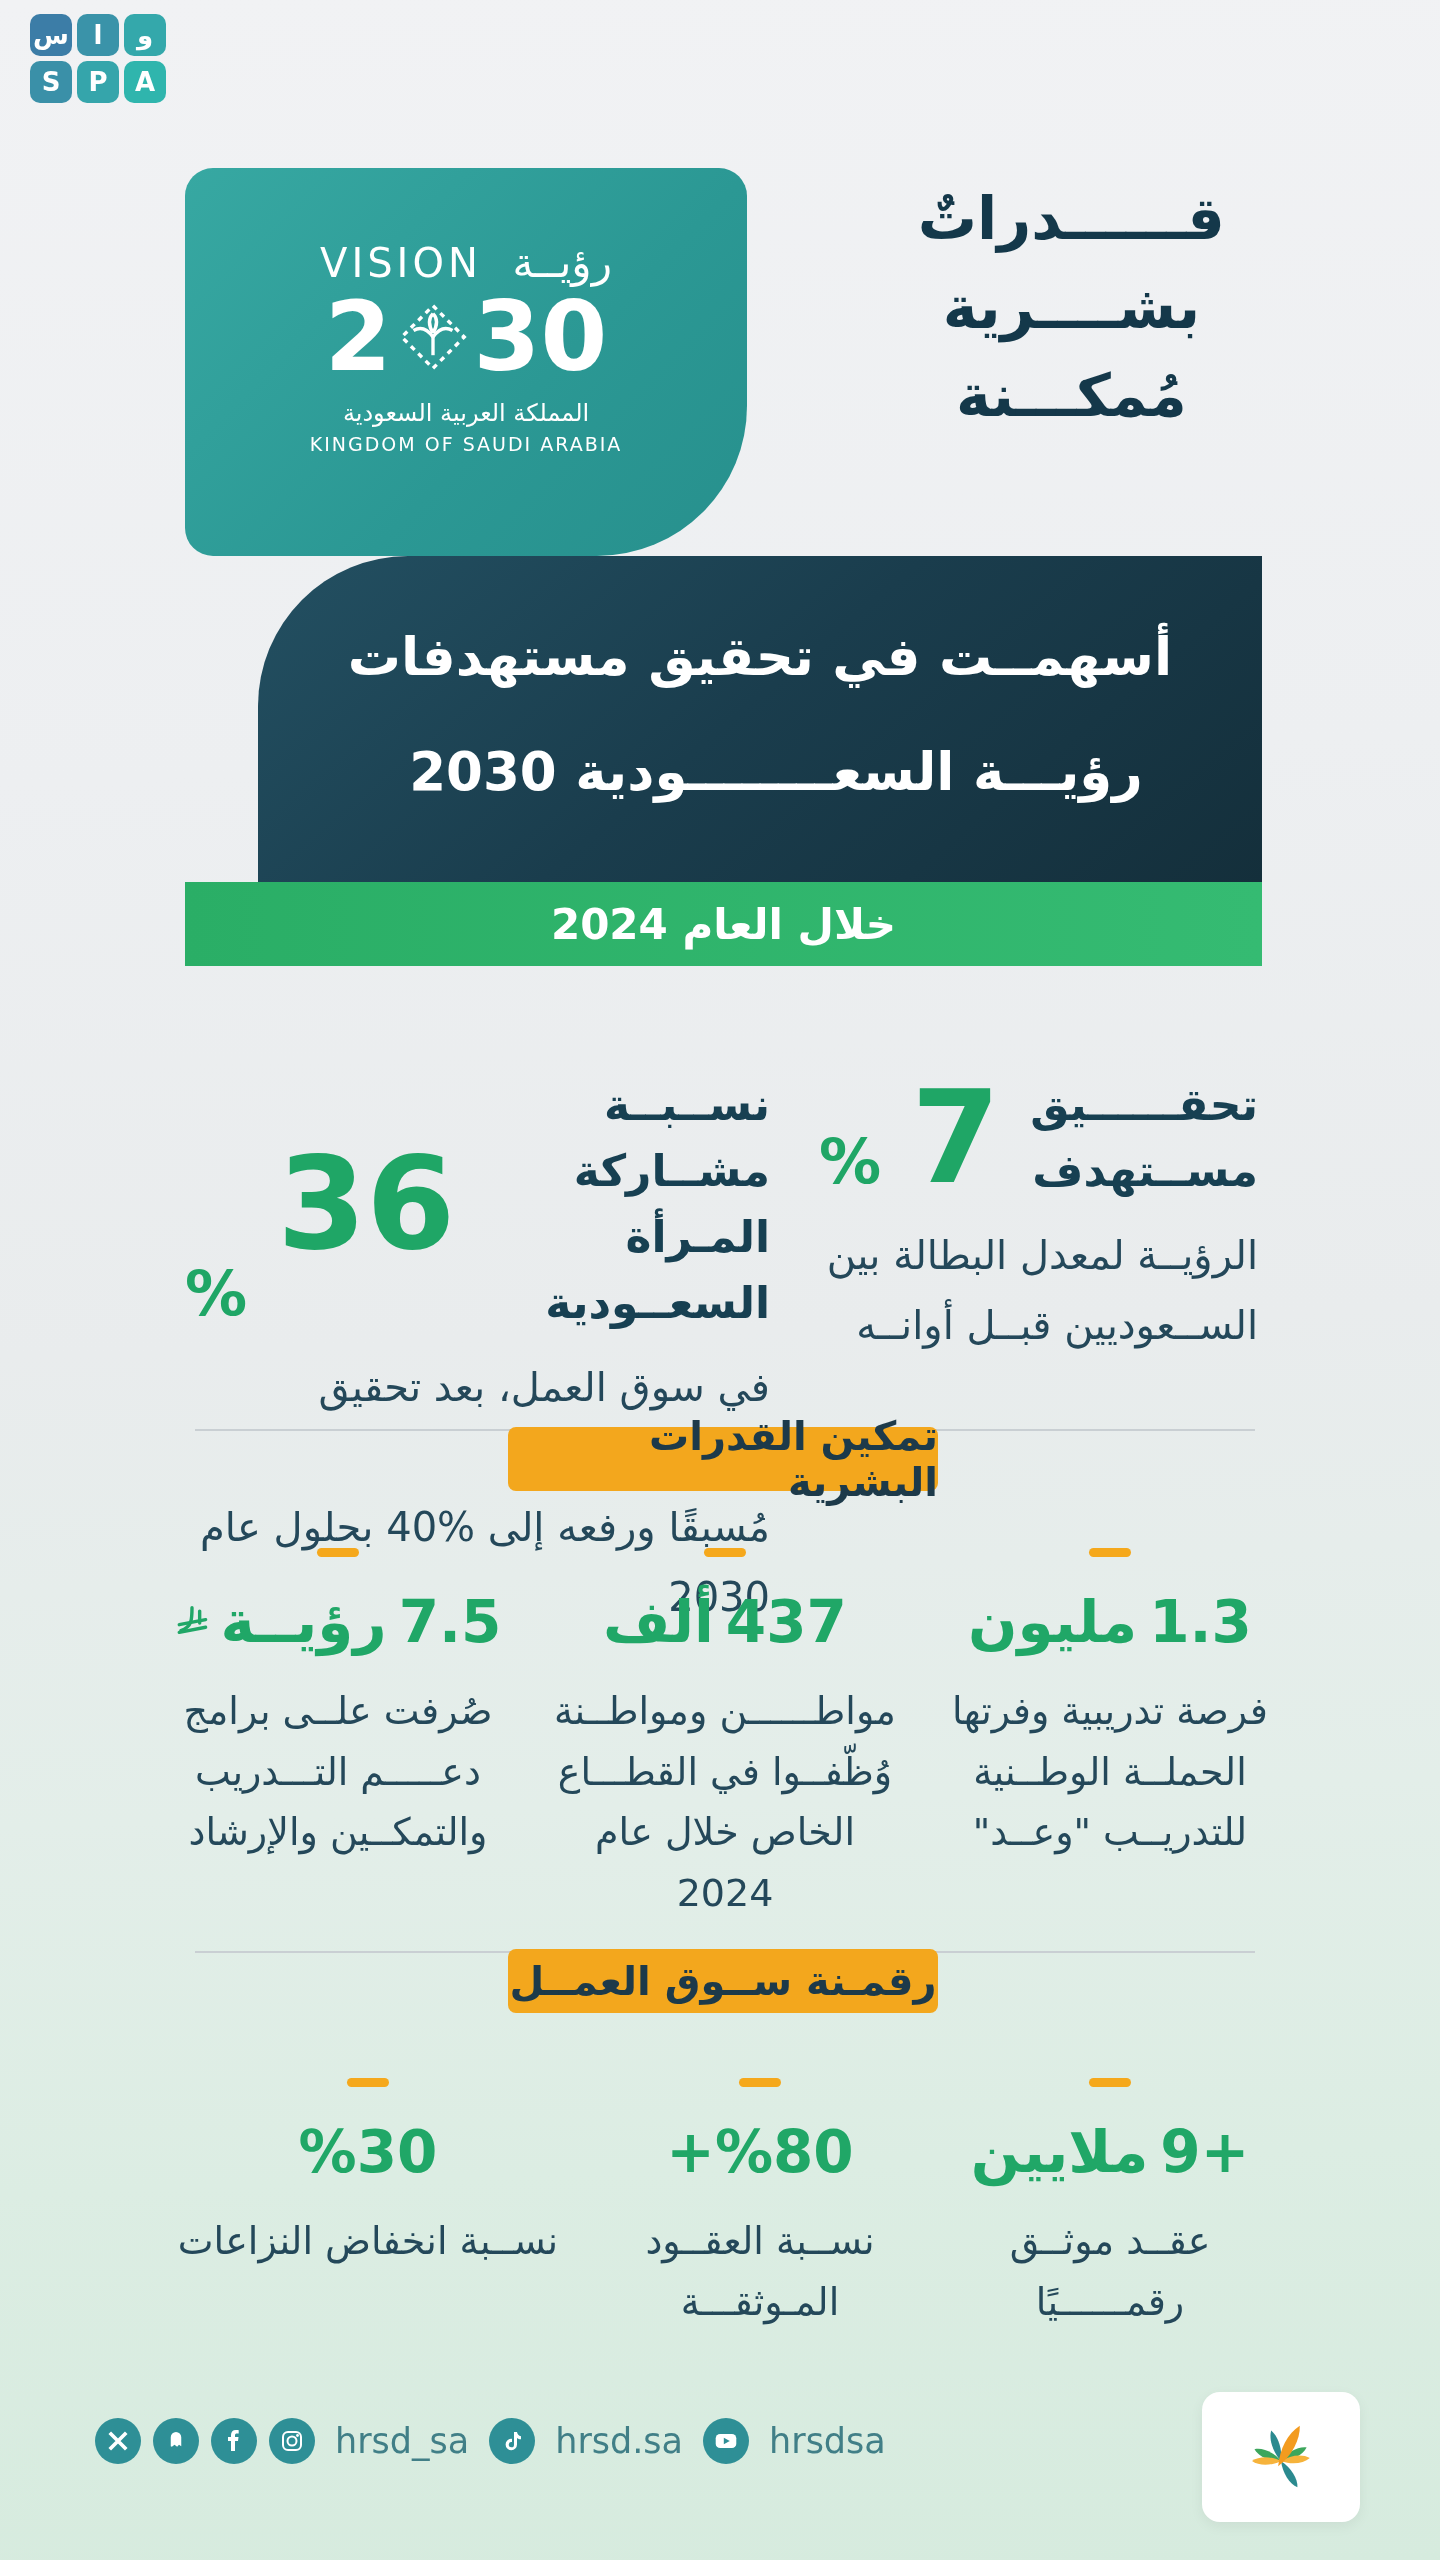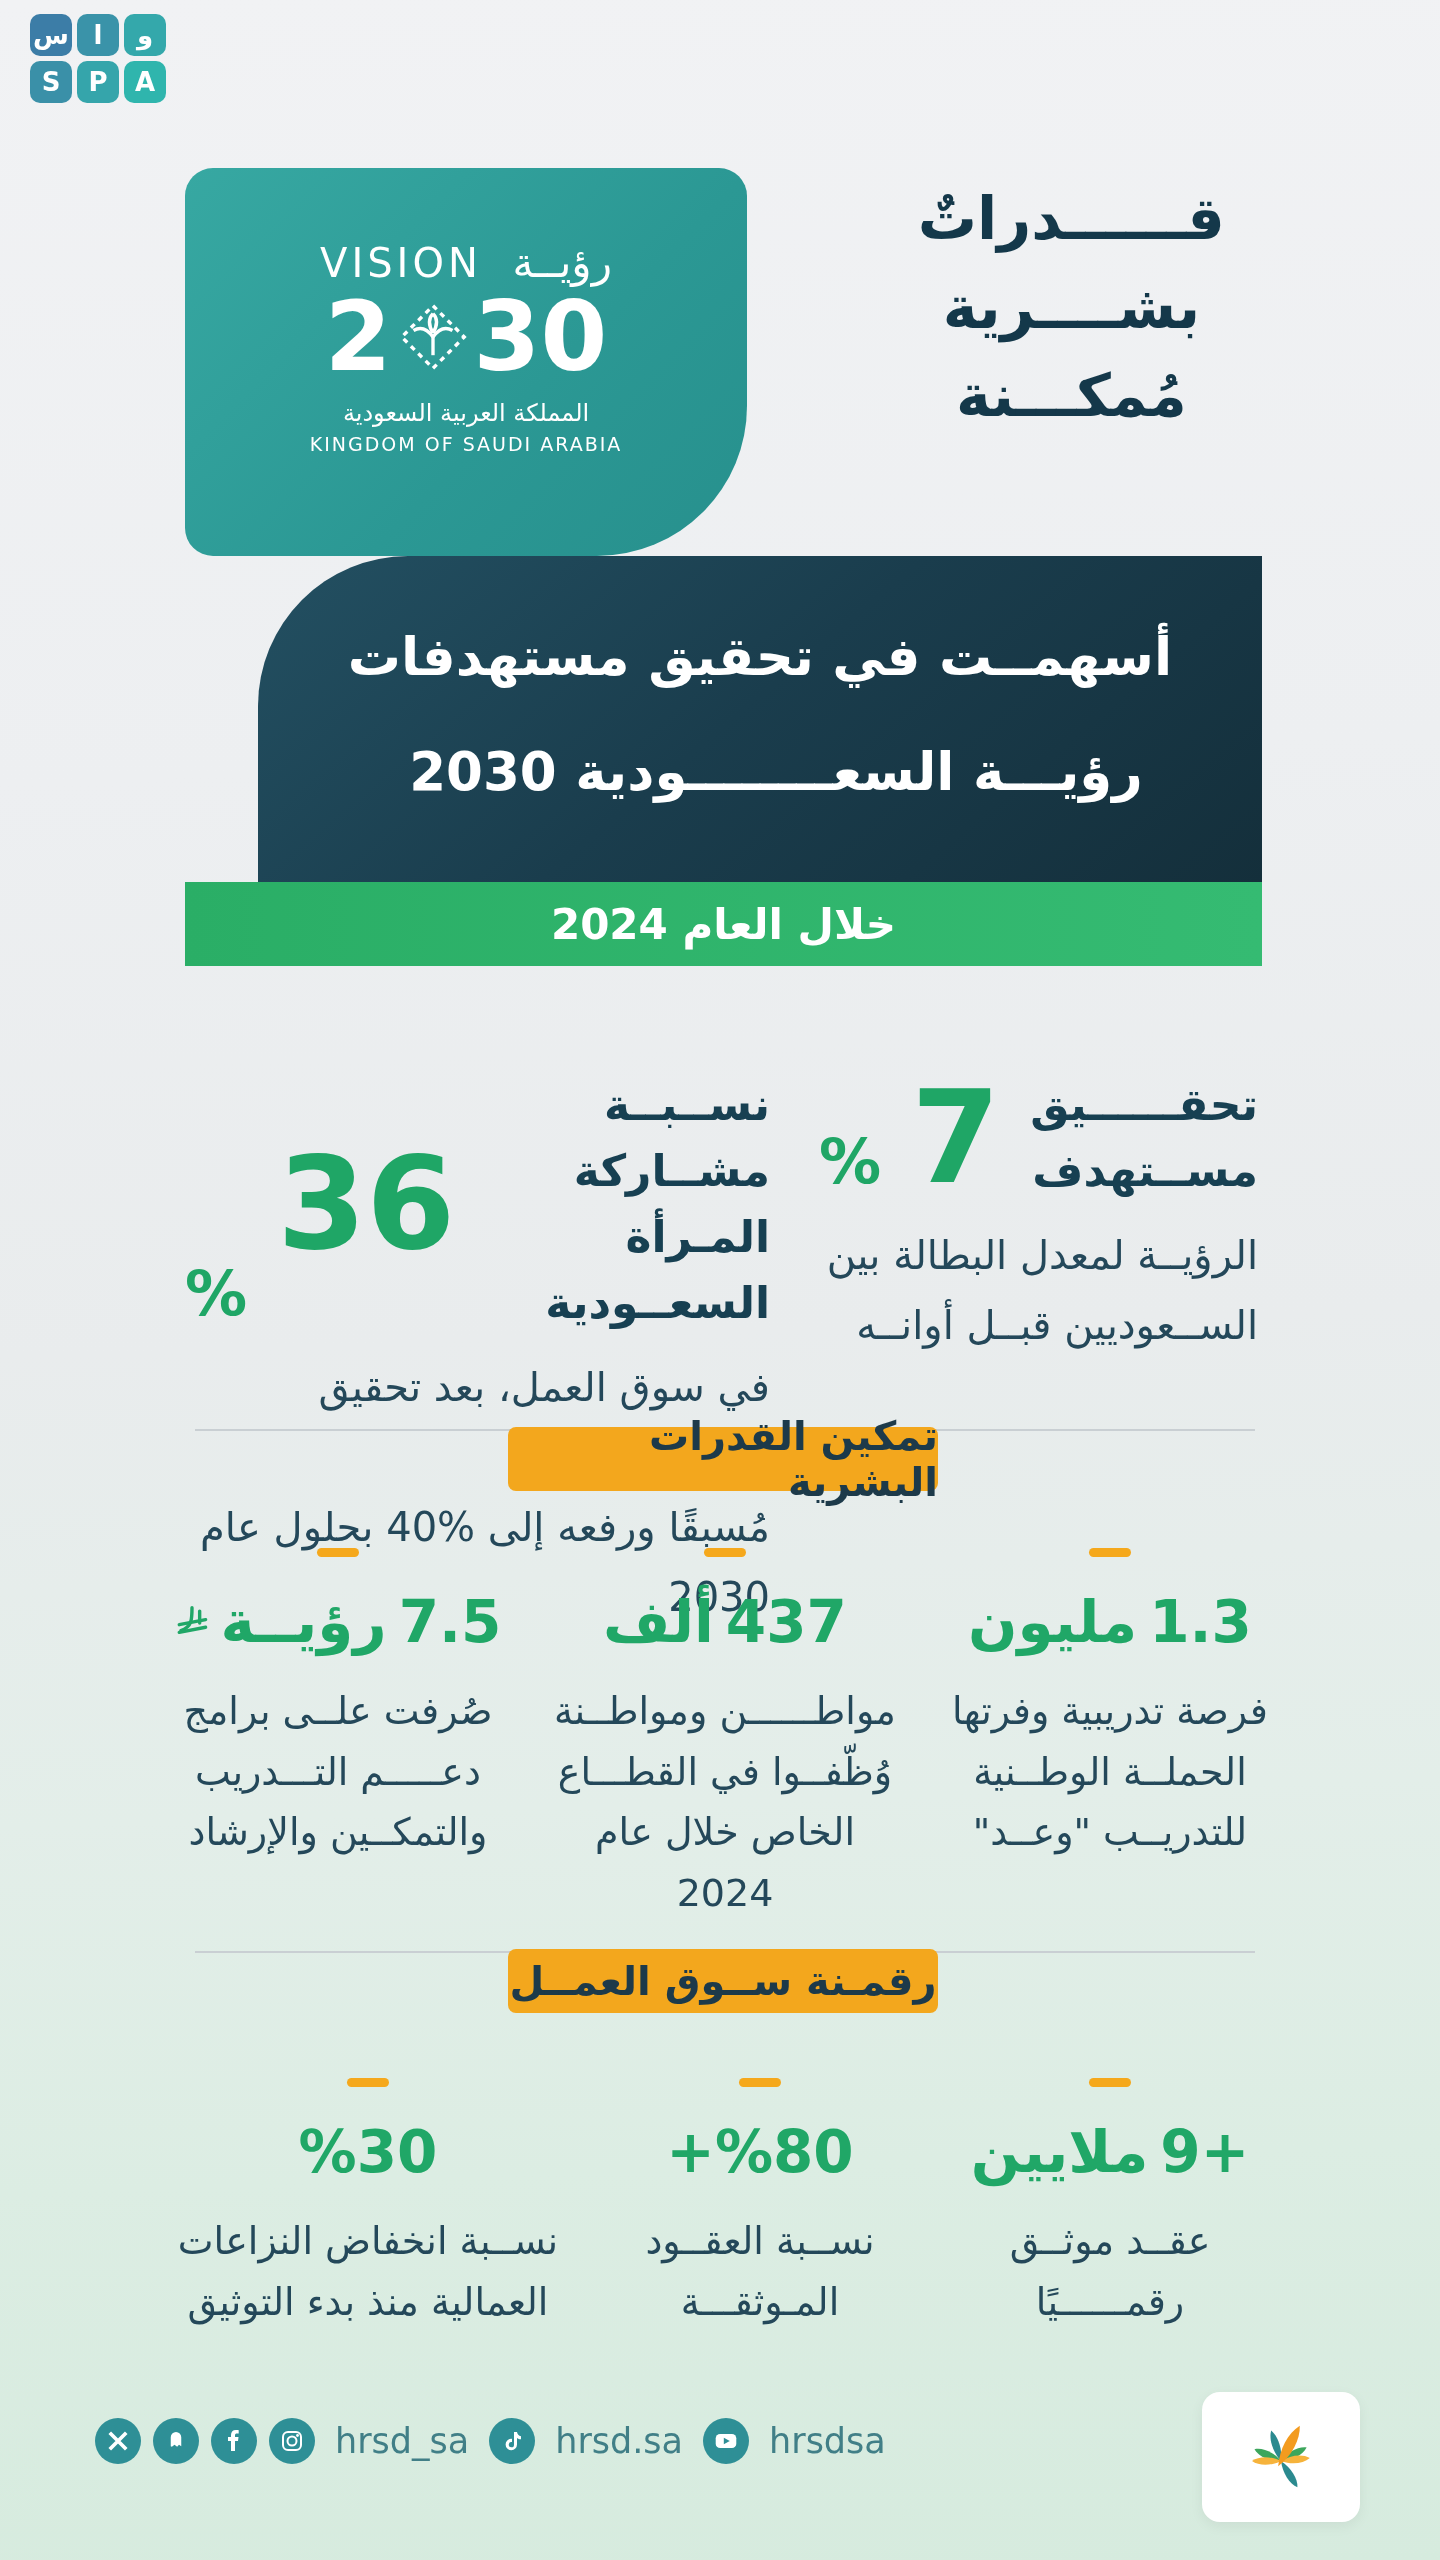--- a/index.html
+++ b/index.html
@@ -248,21 +248,20 @@
     </div>
   </div>
 
   <div class="abs stat r2 c-left2">
     <div class="dash"></div>
     <div class="stat-value">
       <span>%30</span>
     </div>
     <div class="stat-desc">
       <div>نســبة انخفاض النزاعات</div>
-      <div>العمالية منذ بدء التوثيق</div>
     </div>
   </div>
 
   <div class="abs social">
     <div class="sicon">
       <svg width="22" height="22" viewBox="0 0 24 24">
           <path d="M3 3 L21 21 M21 3 L3 21" stroke="#fff" stroke-width="4"></path>
         </svg>
     </div>
     <div class="sicon">

